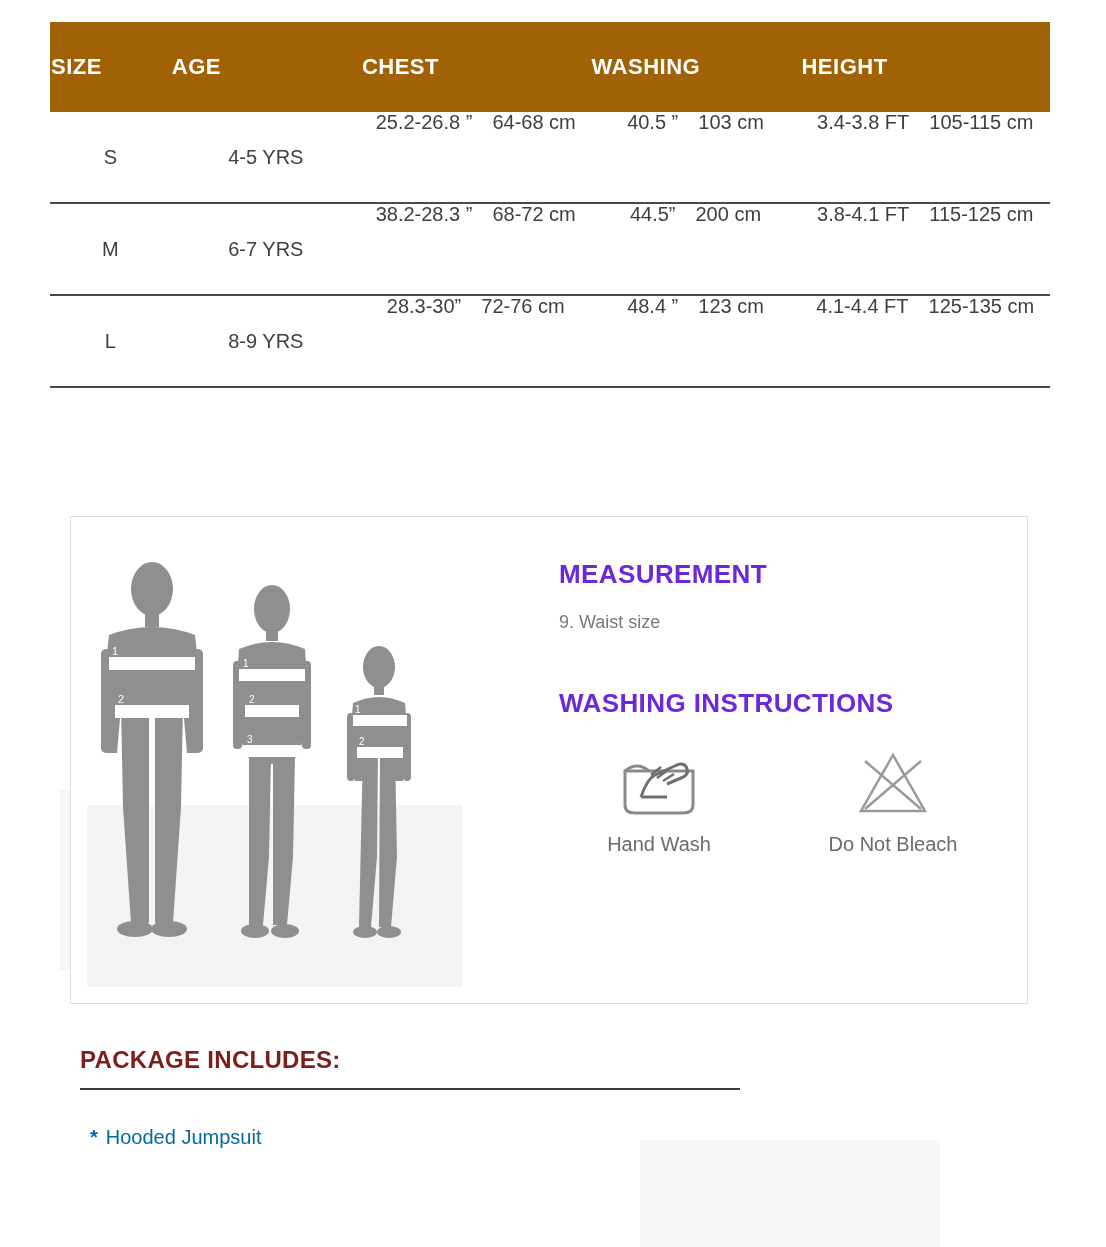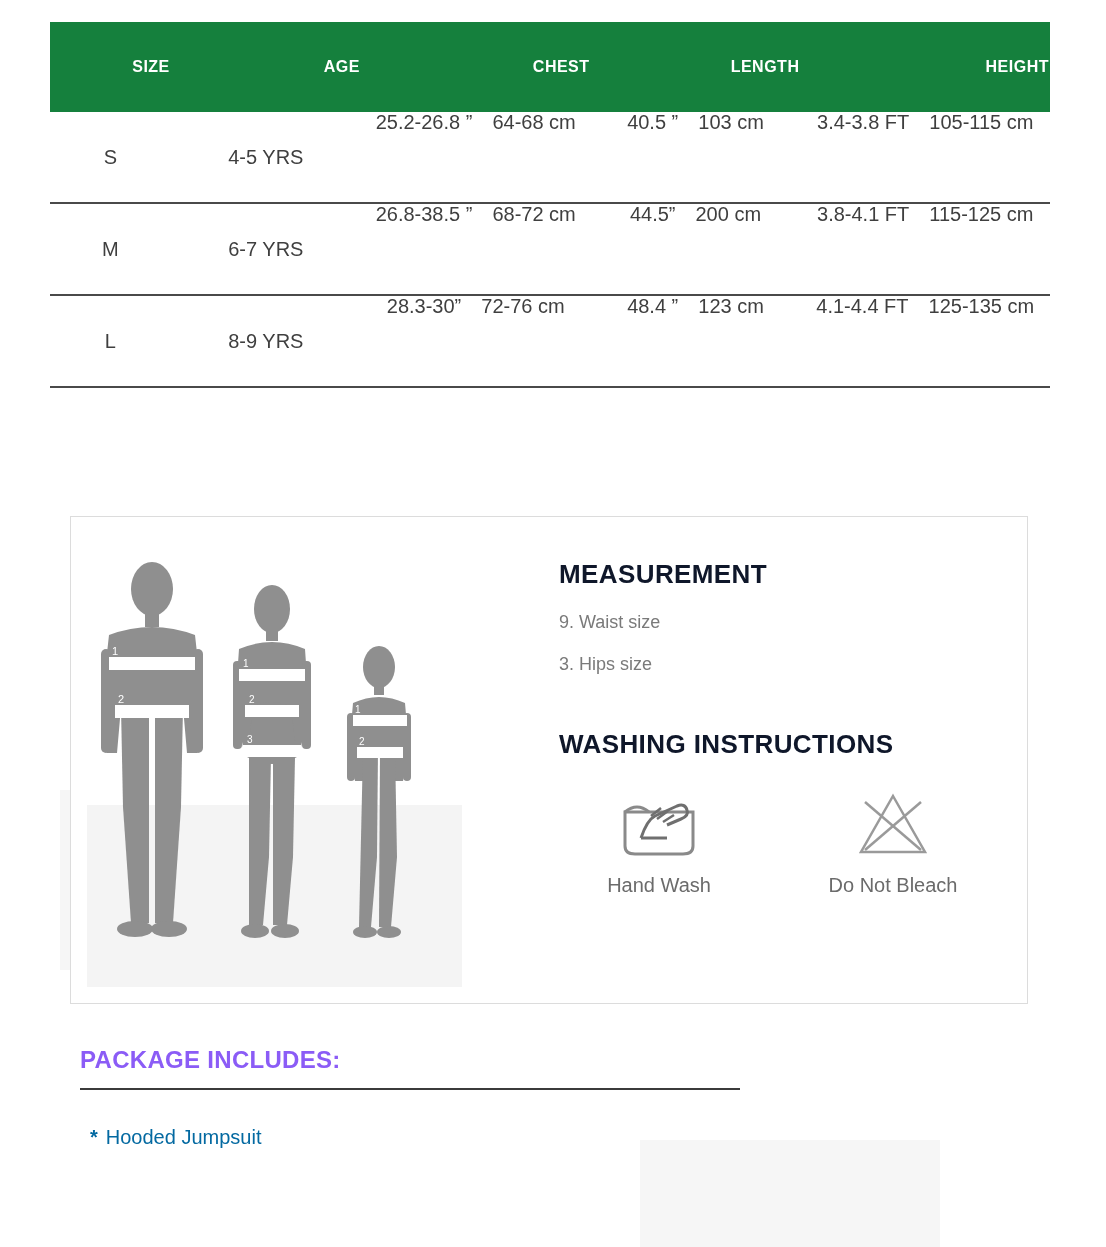--- a/index.html
+++ b/index.html
@@ -22,28 +22,28 @@
     left: 50px;
     top: 22px;
     width: 1000px;
   }
   table.size-table {
     border-collapse: collapse;
     width: 100%;
     table-layout: fixed;
   }
   table.size-table thead th {
-    background: #15803d;
+    background: #a16207;
     color: #ffffff;
-    font-size: 16px;
+    font-size: 22px;
     font-weight: bold;
     letter-spacing: 0.5px;
     height: 88px;
     vertical-align: middle;
-    text-align: right;
+    text-align: left;
   }
   table.size-table tbody td {
     text-align: center;
     font-size: 20px;
     color: #3f3f3f;
     border-bottom: 2px solid #4a4a4a;
     padding: 0;
     height: 90px;
     vertical-align: middle;
   }
@@ -84,21 +84,21 @@
   }
   .info-right {
     position: absolute;
     left: 488px;
     top: 42px;
     width: 450px;
   }
   .heading {
     font-size: 26px;
     font-weight: bold;
-    color: #0f172a;
+    color: #6d28d9;
     letter-spacing: 0.4px;
     margin: 0 0 22px 0;
   }
   .meas-item {
     font-size: 18px;
     color: #7a7a7a;
     margin-bottom: 20px;
     line-height: 1.2;
   }
   .heading.washing {
@@ -130,21 +130,21 @@
   
   .package {
     position: absolute;
     left: 80px;
     top: 1046px;
     width: 700px;
   }
   .package-title {
     font-size: 24px;
     font-weight: bold;
-    color: #8b5cf6;
+    color: #7f1d1d;
     letter-spacing: 0.3px;
     padding-bottom: 14px;
     border-bottom: 2px solid #3b3b3b;
     width: 660px;
   }
   .package-item {
     font-size: 20px;
     color: #0369a1;
     margin-top: 36px;
     padding-left: 10px;
@@ -164,21 +164,21 @@
 <div class="blotch" style="left:60px; top:790px; width:300px; height:180px;"></div>
 <div class="blotch" style="left:640px; top:1140px; width:300px; height:110px;"></div>
 
 <div class="size-table-wrap">
   <table class="size-table">
     <thead>
       <tr>
         <th class="col-size">SIZE</th>
         <th class="col-age">AGE</th>
         <th class="col-chest">CHEST</th>
-        <th class="col-length">LENGTH</th>
+        <th class="col-length">WASHING</th>
         <th class="col-height">HEIGHT</th>
       </tr>
     </thead>
     <tbody>
       <tr>
         <td>S</td>
         <td>4-5 YRS</td>
         <td>
           <div class="cell-stack">
             <span>25.2-26.8 ”</span>
@@ -196,21 +196,21 @@
             <span>3.4-3.8 FT</span>
             <span>105-115 cm</span>
           </div>
         </td>
       </tr>
       <tr>
         <td>M</td>
         <td>6-7 YRS</td>
         <td>
           <div class="cell-stack">
-            <span>26.8-38.5 ”</span>
+            <span>38.2-28.3 ”</span>
             <span>68-72 cm</span>
           </div>
         </td>
         <td>
           <div class="cell-stack">
             <span>44.5”</span>
             <span>200 cm</span>
           </div>
         </td>
         <td>
@@ -303,21 +303,20 @@
       <rect x="266" y="158" width="54" height="11" fill="#ffffff"></rect>
       <rect x="270" y="190" width="46" height="11" fill="#ffffff"></rect>
       <text x="268" y="156" font-family="Liberation Sans, sans-serif" font-size="10" fill="#ffffff">1</text>
       <text x="272" y="188" font-family="Liberation Sans, sans-serif" font-size="10" fill="#ffffff">2</text>
     </svg>
   </div>
 
   <div class="info-right">
     <div class="heading">MEASUREMENT</div>
     <div class="meas-item">9. Waist size</div>
-    <div class="meas-item">3. Hips size</div>
 
     <div class="heading washing">WASHING INSTRUCTIONS</div>
 
     <div class="wash-icons">
       <div class="wash-item">
         <div class="wash-icon-box">
           <svg width="96" height="76" viewBox="0 0 96 76" xmlns="http://www.w3.org/2000/svg">
             <path d="M14 26 L14 60 Q14 68 24 68 L72 68 Q82 68 82 60 L82 26 Z" fill="none" stroke="#8a8a8a" stroke-width="3"></path>
             <path d="M14 26 Q26 16 38 26" fill="none" stroke="#8a8a8a" stroke-width="3"></path>
             <path d="M30 52 Q36 34 44 30 L66 20 Q74 17 76 24 Q78 30 70 33 L56 39" fill="none" stroke="#6f6f6f" stroke-width="3" stroke-linejoin="round"></path>

